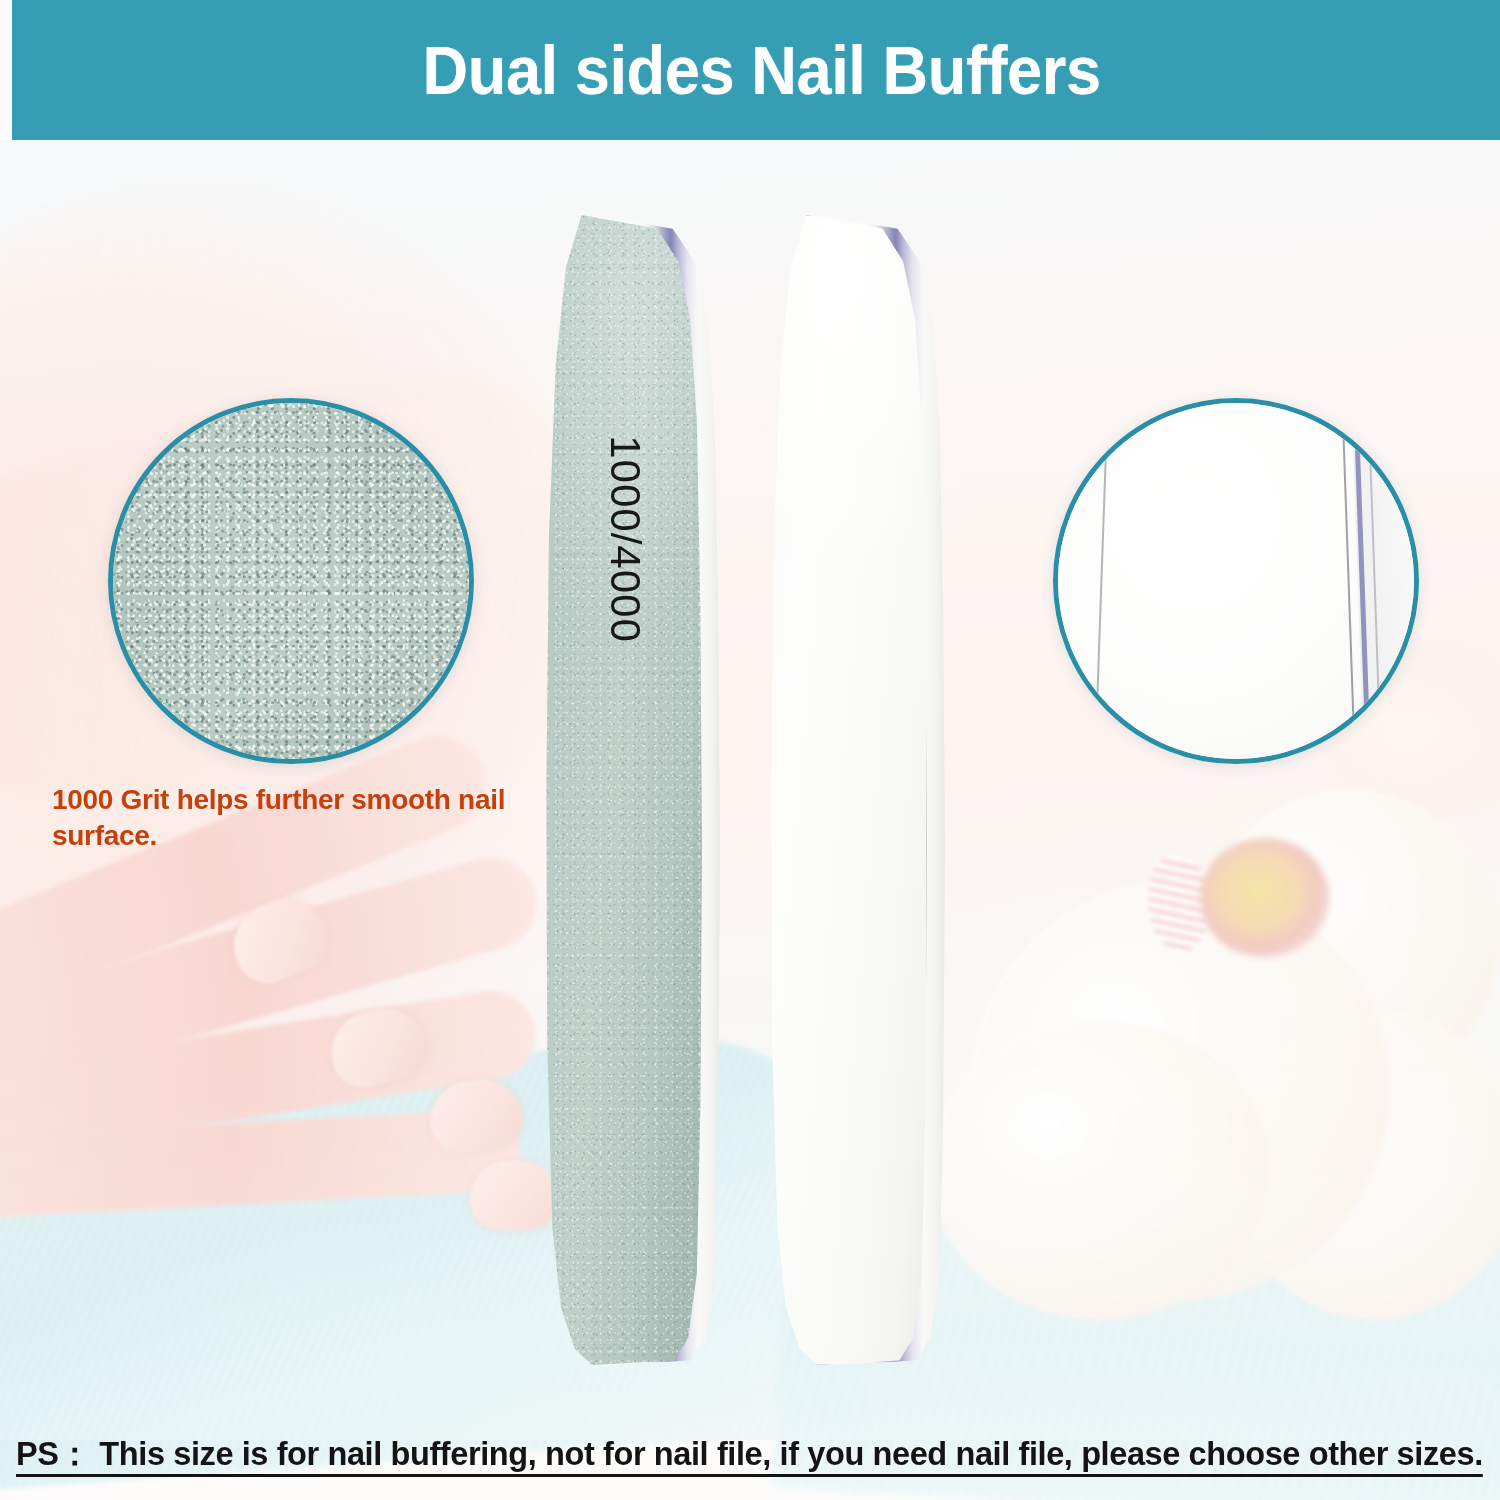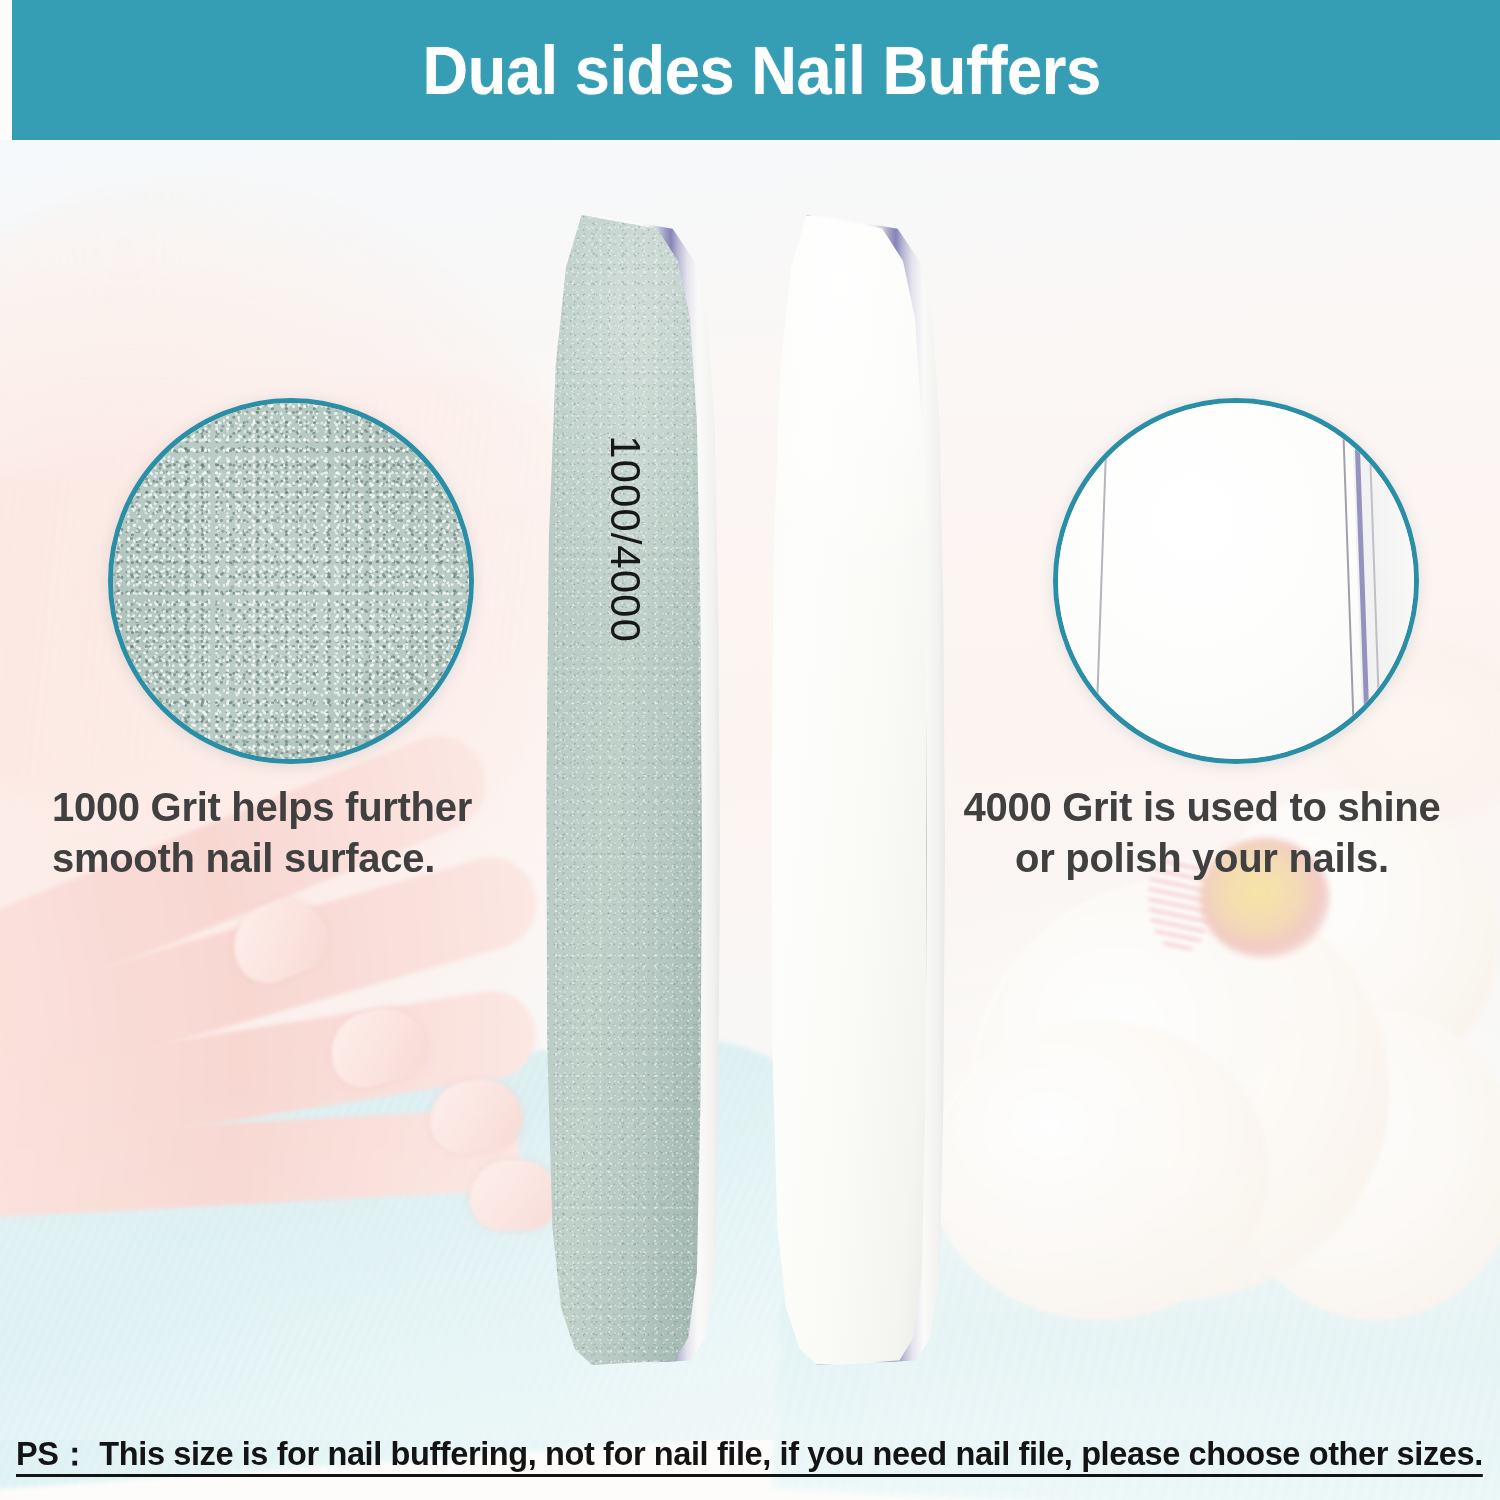--- a/index.html
+++ b/index.html
@@ -322,22 +322,22 @@
   .mag-edge-shade {
     position: absolute;
     left: 300px; top: -20px; width: 70px; height: 420px;
     background: linear-gradient(90deg, rgba(230,230,232,0.55), rgba(248,248,248,0.1));
     transform: rotate(-2deg);
   }
 
   
   .caption {
     position: absolute;
-    color: #404040;
-    font-size: 40px;
+    color: #c2410c;
+    font-size: 28px;
     font-weight: 700;
     line-height: 1.28;
     letter-spacing: -0.3px;
   }
   .caption-left  { left: 52px;  top: 782px; width: 470px; text-align: left; }
   .caption-right { left: 952px; top: 782px; width: 500px; text-align: center; }
 
   
   .footer-note {
     position: absolute;
@@ -420,17 +420,16 @@
     <div class="mag-fill-smooth"></div>
     <div class="mag-edge-shade"></div>
     <div class="mag-line mag-line-left"></div>
     <div class="mag-line mag-line-r1"></div>
     <div class="mag-line mag-line-r2"></div>
     <div class="mag-line mag-line-r3"></div>
   </div>
 
   <div class="caption caption-left">1000 Grit helps further smooth nail surface.</div>
 
-  <div class="caption caption-right">4000 Grit is used to shine or polish your nails.</div>
 
   <div class="footer-note">PS： This size is for nail buffering, not for nail file, if you need nail file, please choose other sizes.</div>
 
 </div>
 
 </body></html>

